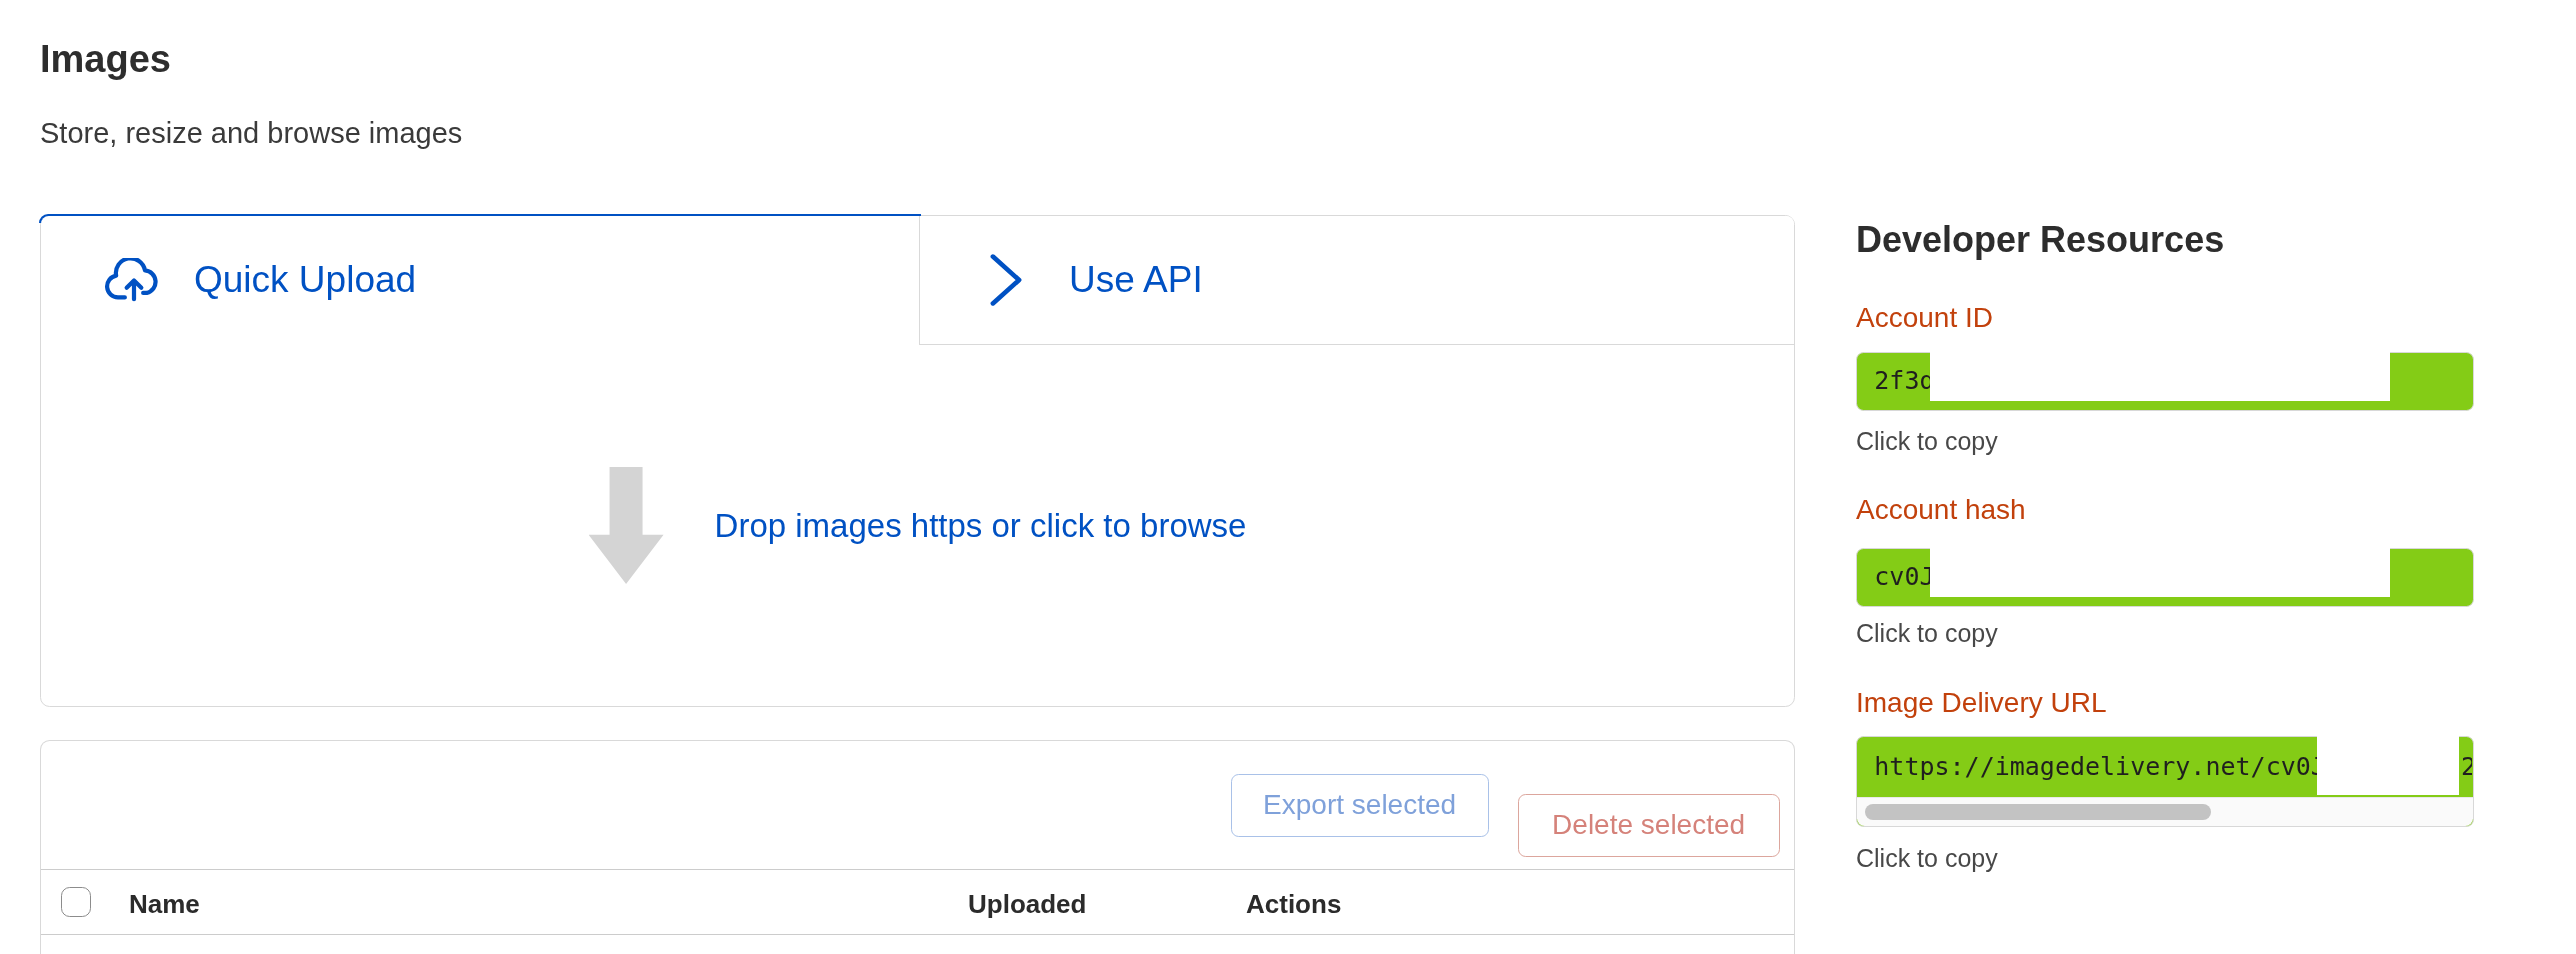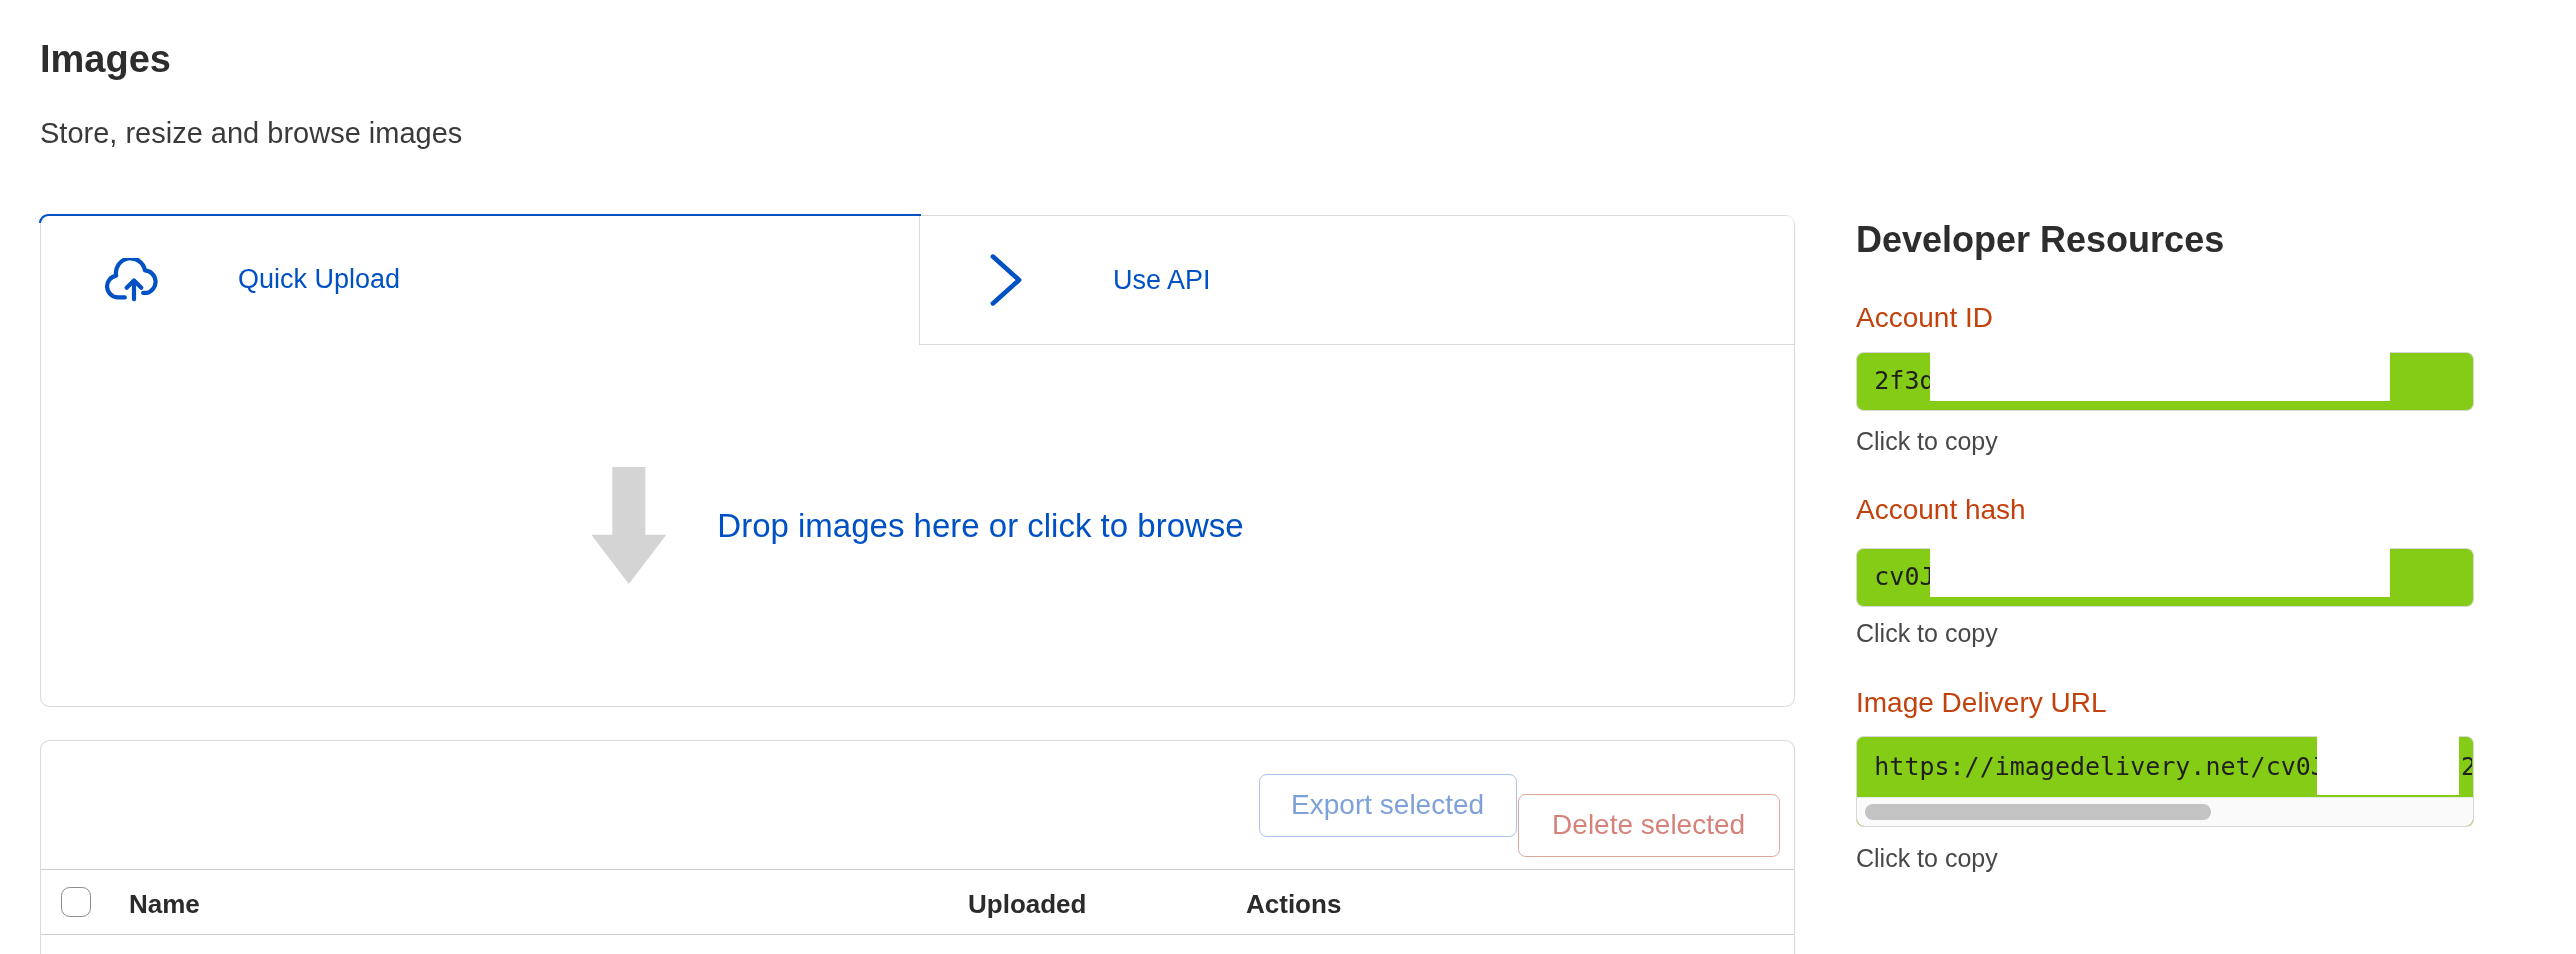--- a/index.html
+++ b/index.html
@@ -40,21 +40,21 @@
     position: absolute; left: 0; top: 0; width: 878px; height: 127px;
     display: flex; align-items: center; padding-left: 63px; gap: 30px;
     cursor: pointer; background: #fff; border-radius: 7.7px 0 0 0;
   }
   .tab-api {
     position: absolute; left: 878px; top: 0; right: 0; height: 129px;
     border-left: 1.9px solid #d9d9d9; border-bottom: 1.9px solid #d9d9d9;
     display: flex; align-items: center; padding-left: 65px; gap: 42px;
     cursor: pointer; background: #fff; border-radius: 0 7.7px 0 0;
   }
-  .tab-label { font-size: 27px; color: #0051c3; margin-left: 44px; }
+  .tab-label { font-size: 37px; color: #0051c3; }
 
   .dropzone {
     position: absolute; left: 0; right: 0; top: 129px; bottom: 0;
     display: flex; align-items: center; justify-content: center; gap: 51px;
     cursor: pointer;
   }
   .down-arrow {
     width: 75px; height: 117px; background: #d4d4d4;
     clip-path: polygon(28% 0, 72% 0, 72% 58%, 100% 58%, 50% 100%, 0 58%, 28% 58%);
   }
@@ -62,21 +62,21 @@
 
   
   .panel-2 {
     position: absolute; left: 40px; top: 740px;
     width: 1755px; height: 215px;
     border: 1.9px solid #d9d9d9; border-bottom: none;
     border-radius: 9.6px 9.6px 0 0; background: #fff;
   }
   .toolbar-row {
     height: 129px; display: flex; align-items: center; justify-content: flex-end;
-    gap: 1px; padding-right: 14.4px;
+    gap: 29px; padding-right: 14.4px;
     border-bottom: 1.9px solid #cccccc;
   }
   .btn {
     height: 63px; border-radius: 7.7px; background: #ffffff;
     font-family: "Liberation Sans", sans-serif;
     font-size: 28px; display: flex; align-items: center; justify-content: center;
     cursor: pointer;
   }
   .btn-export { width: 258px; border: 1.9px solid #a9c1e8; color: #7fa1da; }
   .btn-delete { width: 262px; border: 1.9px solid #dca69d; color: #d5827a; margin-top: 40px; }
@@ -167,21 +167,21 @@
     <span>
       <svg class="icon-svg" width="42" height="58" viewBox="0 0 44 62" fill="none">
         <path d="M8 6 L36 31 L8 56" stroke="#0051c3" stroke-width="5" stroke-linecap="round" stroke-linejoin="round"></path>
       </svg>
     </span>
     <span class="tab-label">Use API</span>
   </div>
 
   <div class="dropzone">
     <div class="down-arrow"></div>
-    <div class="dropzone-text">Drop images here or click to browse</div>
+    <div class="dropzone-text">Drop images https or click to browse</div>
   </div>
 </div>
 
 <div class="panel-2">
   <div class="toolbar-row">
     <button class="btn btn-export">Export selected</button>
     <button class="btn btn-delete">Delete selected</button>
   </div>
   <div class="table-header-row">
     <div class="checkbox"></div>

